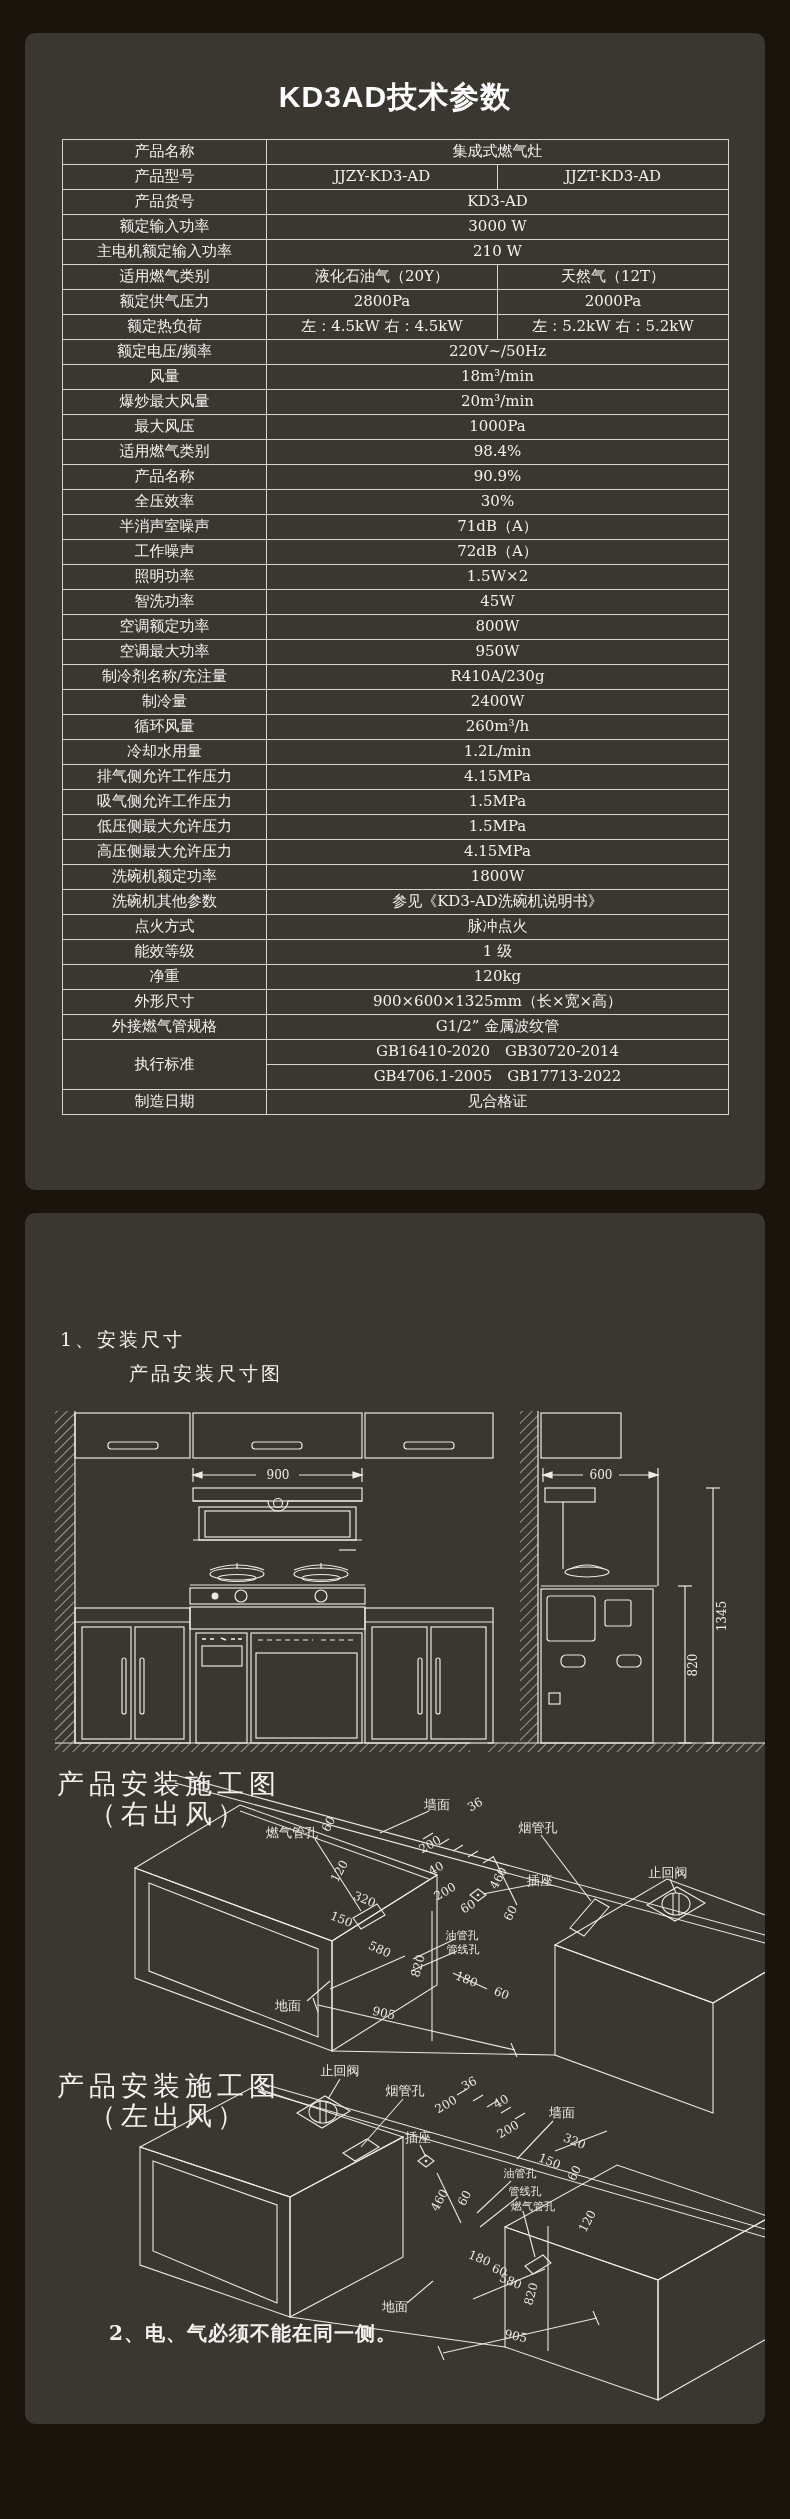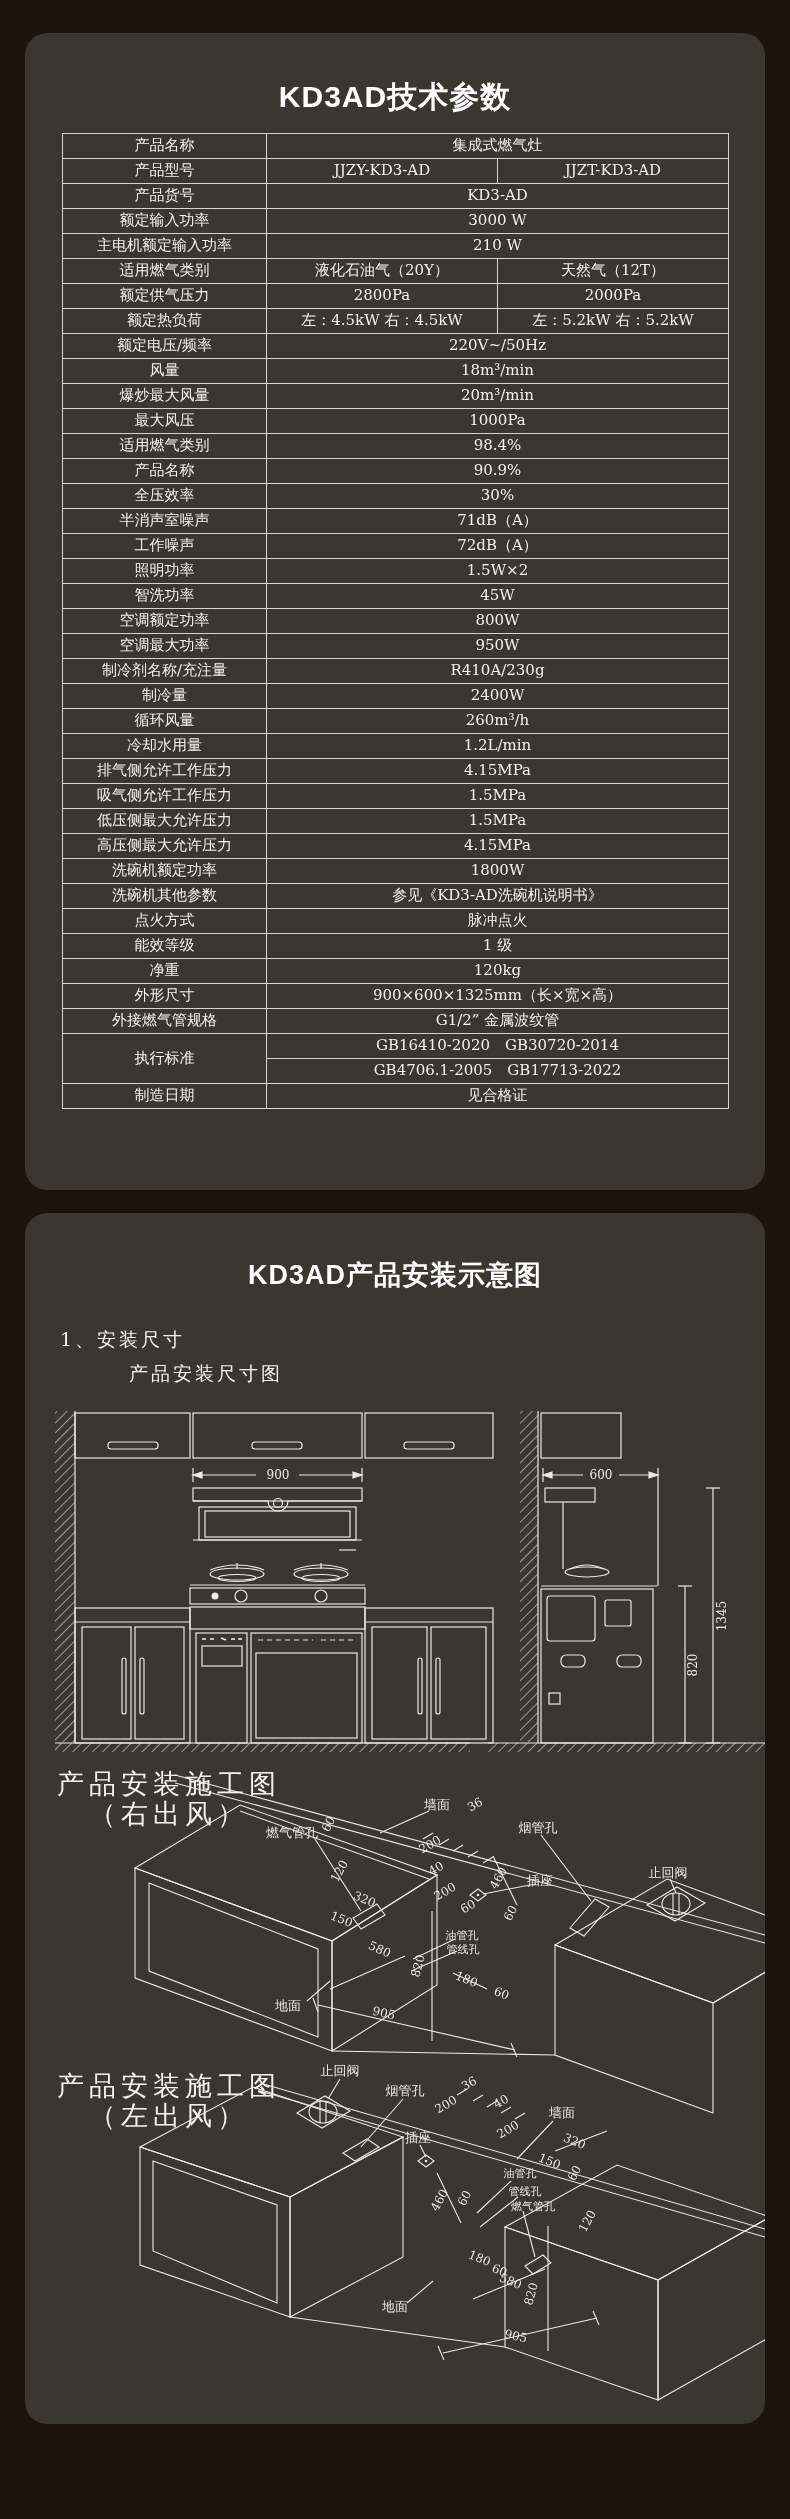--- a/index.html
+++ b/index.html
@@ -1,25 +1,25 @@
 <!DOCTYPE html>
 <html><head>
 <meta charset="utf-8">
 <style>
   html,body{margin:0;padding:0;}
   body{width:790px;height:2519px;background:#1a140d;position:relative;
        font-family:"DejaVu Serif",serif;color:#f3f2ef;overflow:hidden;}
-  .panel{position:absolute;left:25px;width:740px;background:#3a3630;border-radius:22px;}
+  .panel{position:absolute;left:25px;width:740px;background:#3a3630;border-radius:10px;}
   #panel-specs{top:33px;height:1157px;}
   #panel-install{top:1213px;height:1211px;}
   .big-title{position:absolute;left:0;width:100%;text-align:center;
              font-family:"Liberation Sans",sans-serif;font-weight:bold;color:#ffffff;}
   #specs-title{top:44px;font-size:30px;letter-spacing:1px;}
   #install-title{top:44px;font-size:27px;letter-spacing:1px;}
-  .specs-table{position:absolute;left:37px;top:100px;width:666px;
+  .specs-table{position:absolute;left:37px;top:106px;width:666px;
                border-collapse:collapse;table-layout:fixed;}
   .specs-table th,.specs-table td{border:1px solid #d6d4cf;font-weight:normal;
                font-size:15px;text-align:center;height:24px;padding:0 2px;
                line-height:1.05;color:#f3f2ef;overflow:hidden;white-space:nowrap;}
   .abs{position:absolute;text-align:center;}
   #step1{left:35px;top:114px;font-size:19px;letter-spacing:3px;}
   #step1-sub{left:64px;top:148px;font-size:19px;letter-spacing:3px;margin-left:40px;}
   .construction-label{font-size:27px;letter-spacing:5px;line-height:30px;}
   #cl-right{left:32px;top:556px;}
   #cl-left{left:32px;top:858px;}
@@ -197,21 +197,20 @@
         </tr>
         <tr>
           <th>制造日期</th>
           <td colspan="2">见合格证</td>
         </tr>
       </tbody>
   </table>
 </div>
 
 <div class="panel" id="panel-install">
-  <div class="big-title" id="install-title">KD3AD产品安装示意图</div>
   <div class="abs" id="step1">1、安装尺寸</div>
   <div class="abs" id="step1-sub">产品安装尺寸图</div>
 
   <svg style="left:0;top:190px" width="740" height="352" viewBox="0 0 740 352">
     <defs>
       <pattern id="hatch" width="7" height="7" patternUnits="userSpaceOnUse" patternTransform="rotate(45)">
         <line x1="0" y1="0" x2="0" y2="7" stroke="#eceae6" stroke-width="1.1"></line>
       </pattern>
     </defs>
     <g stroke="#eceae6" stroke-width="1.2" fill="none">
@@ -503,14 +502,15 @@
   <div class="abs construction-label" id="cl-right">
     <div>产品安装施工图</div>
     <div>（右出风）</div>
   </div>
   <div class="abs construction-label" id="cl-left">
     <div>产品安装施工图</div>
     <div>（左出风）</div>
   </div>
 
   <div class="abs notes">
+    <div class="indent">2、电、气必须不能在同一侧。</div>
   </div>
 </div>
 
 </body></html>

